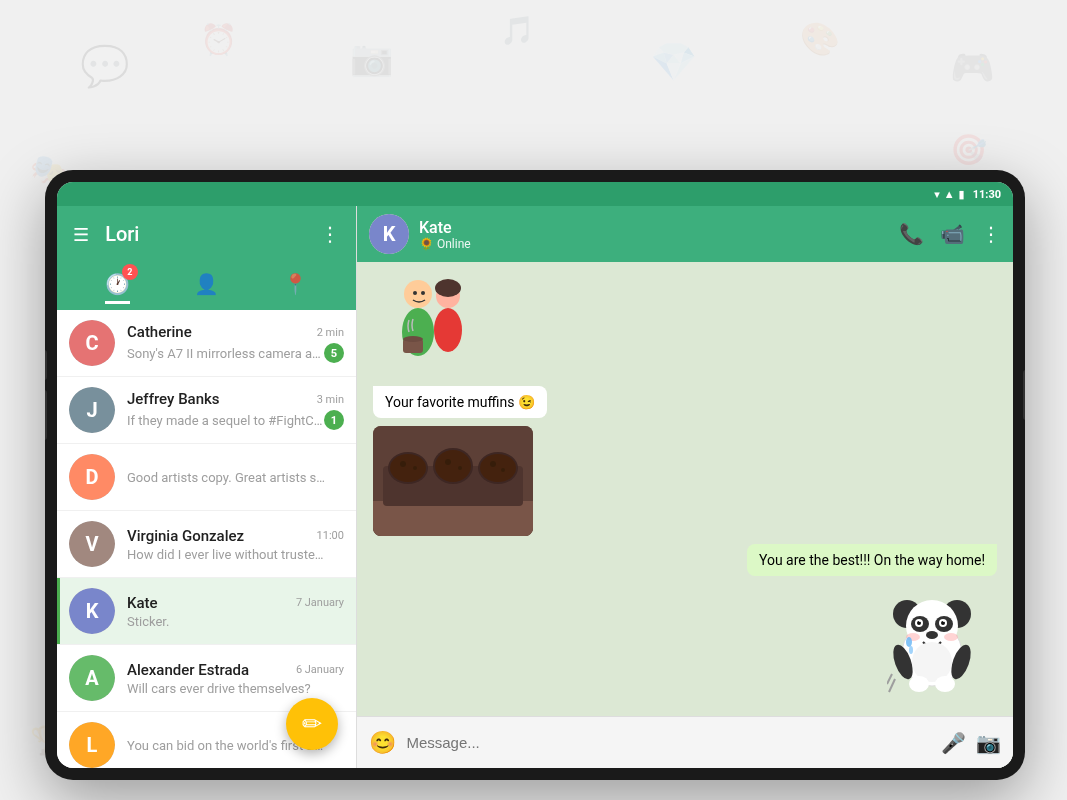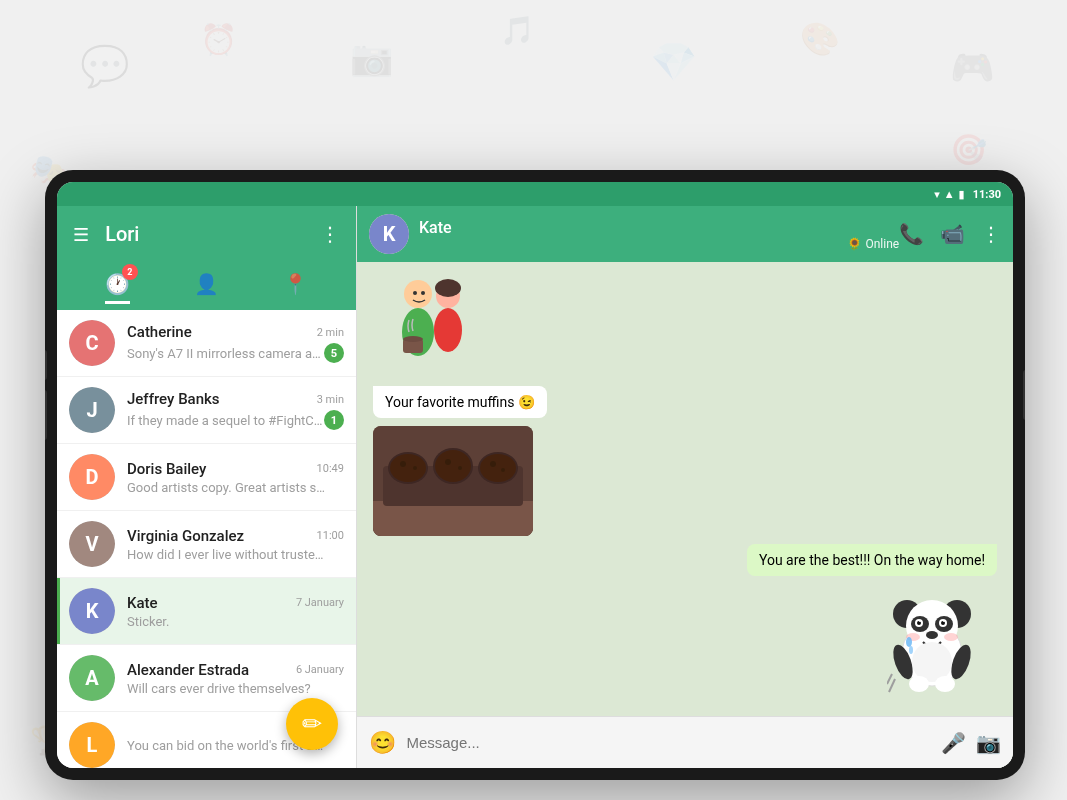--- a/index.html
+++ b/index.html
@@ -298,21 +298,20 @@
     .chat-contact-info {
       flex: 1;
     }
     .chat-contact-name {
       font-size: 16px;
       font-weight: 500;
     }
     .chat-contact-status {
       font-size: 12px;
       opacity: 0.9;
-      text-align: right;
     }
     .chat-window-actions {
       display: flex;
       gap: 16px;
       align-items: center;
     }
     .action-icon {
       color: white;
       font-size: 20px;
       cursor: pointer;
@@ -546,24 +545,20 @@
           <span class="chat-preview">If they made a sequel to #FightClub</span>
           <span class="chat-unread">1</span>
         </div>
       </div>
     </div>
               <div class="chat-item">
       <div class="chat-avatar">
         <div class="avatar-circle" style="background:#ff8a65;">D</div>
       </div>
       <div class="chat-info">
-        <div class="chat-name-row">
-          <span class="chat-name">Doris Bailey</span>
-          <span class="chat-time">10:49</span>
-        </div>
         <div class="chat-preview-row">
           <span class="chat-preview">Good artists copy. Great artists steal, in nanoscale =)</span>
 
         </div>
       </div>
     </div>
               <div class="chat-item">
       <div class="chat-avatar">
         <div class="avatar-circle" style="background:#a1887f;">V</div>
       </div>

